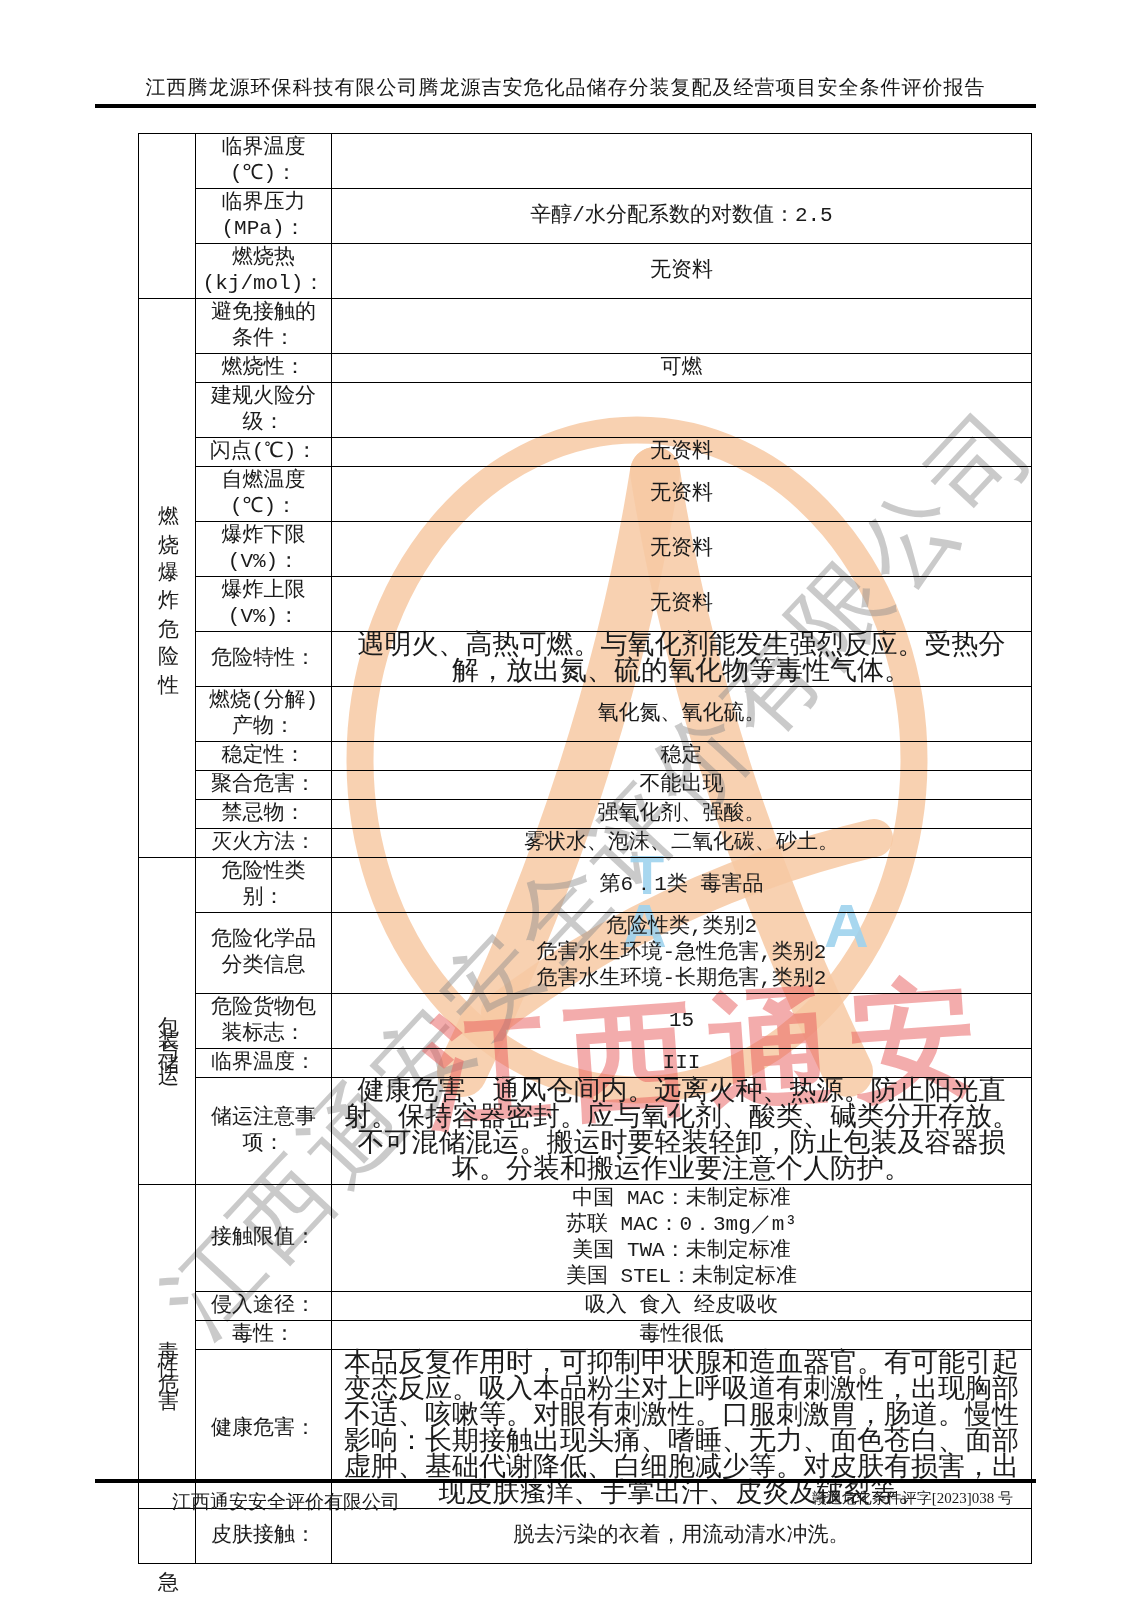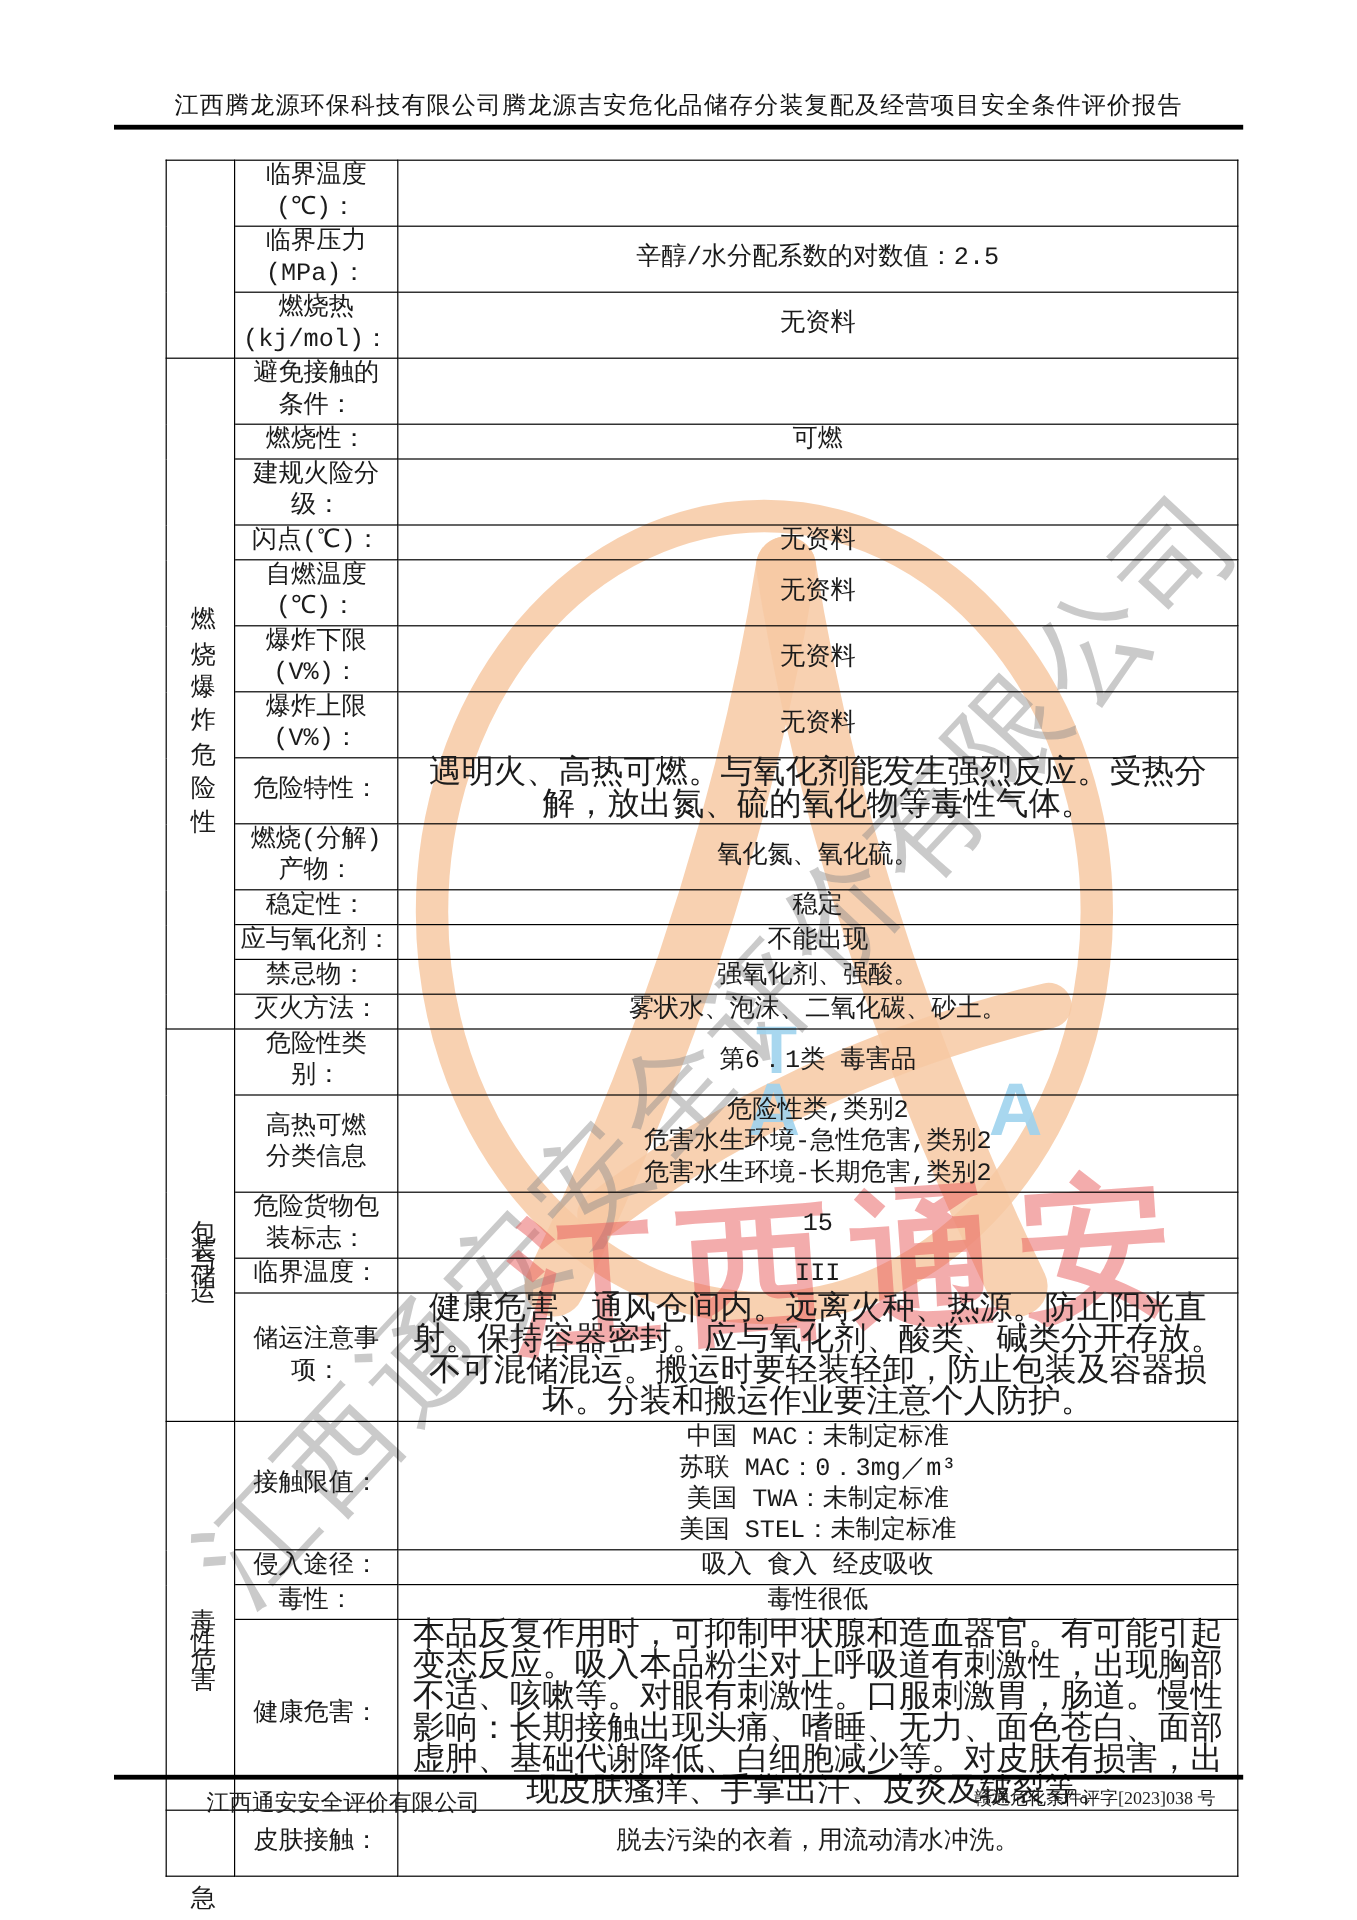--- a/index.html
+++ b/index.html
@@ -167,42 +167,42 @@
     <tr style="height:53px">
       <td class="lbl">燃烧(分解)
 产物：</td>
       <td class="val">氧化氮、氧化硫。</td>
     </tr>
     <tr style="height:27px">
       <td class="lbl">稳定性：</td>
       <td class="val">稳定</td>
     </tr>
     <tr style="height:27px">
-      <td class="lbl">应与氧化剂：</td>
+      <td class="lbl">聚合危害：</td>
       <td class="val">不能出现</td>
     </tr>
     <tr style="height:26px">
       <td class="lbl">禁忌物：</td>
       <td class="val">强氧化剂、强酸。</td>
     </tr>
     <tr style="height:26px">
       <td class="lbl">灭火方法：</td>
       <td class="val">雾状水、泡沫、二氧化碳、砂土。</td>
     </tr>
 
     <tr style="height:54px">
       <td class="sec" rowspan="5">
         <span class="sec-label ls-pack">包装与储运</span>
       </td>
       <td class="lbl">危险性类
 别：</td>
       <td class="val">第6．1类 毒害品</td>
     </tr>
     <tr style="height:80px">
-      <td class="lbl">高热可燃
+      <td class="lbl">危险化学品
 分类信息</td>
       <td class="val">危险性类,类别2
 危害水生环境-急性危害,类别2
 危害水生环境-长期危害,类别2</td>
     </tr>
     <tr style="height:53px">
       <td class="lbl">危险货物包
 装标志：</td>
       <td class="val">15</td>
     </tr>

